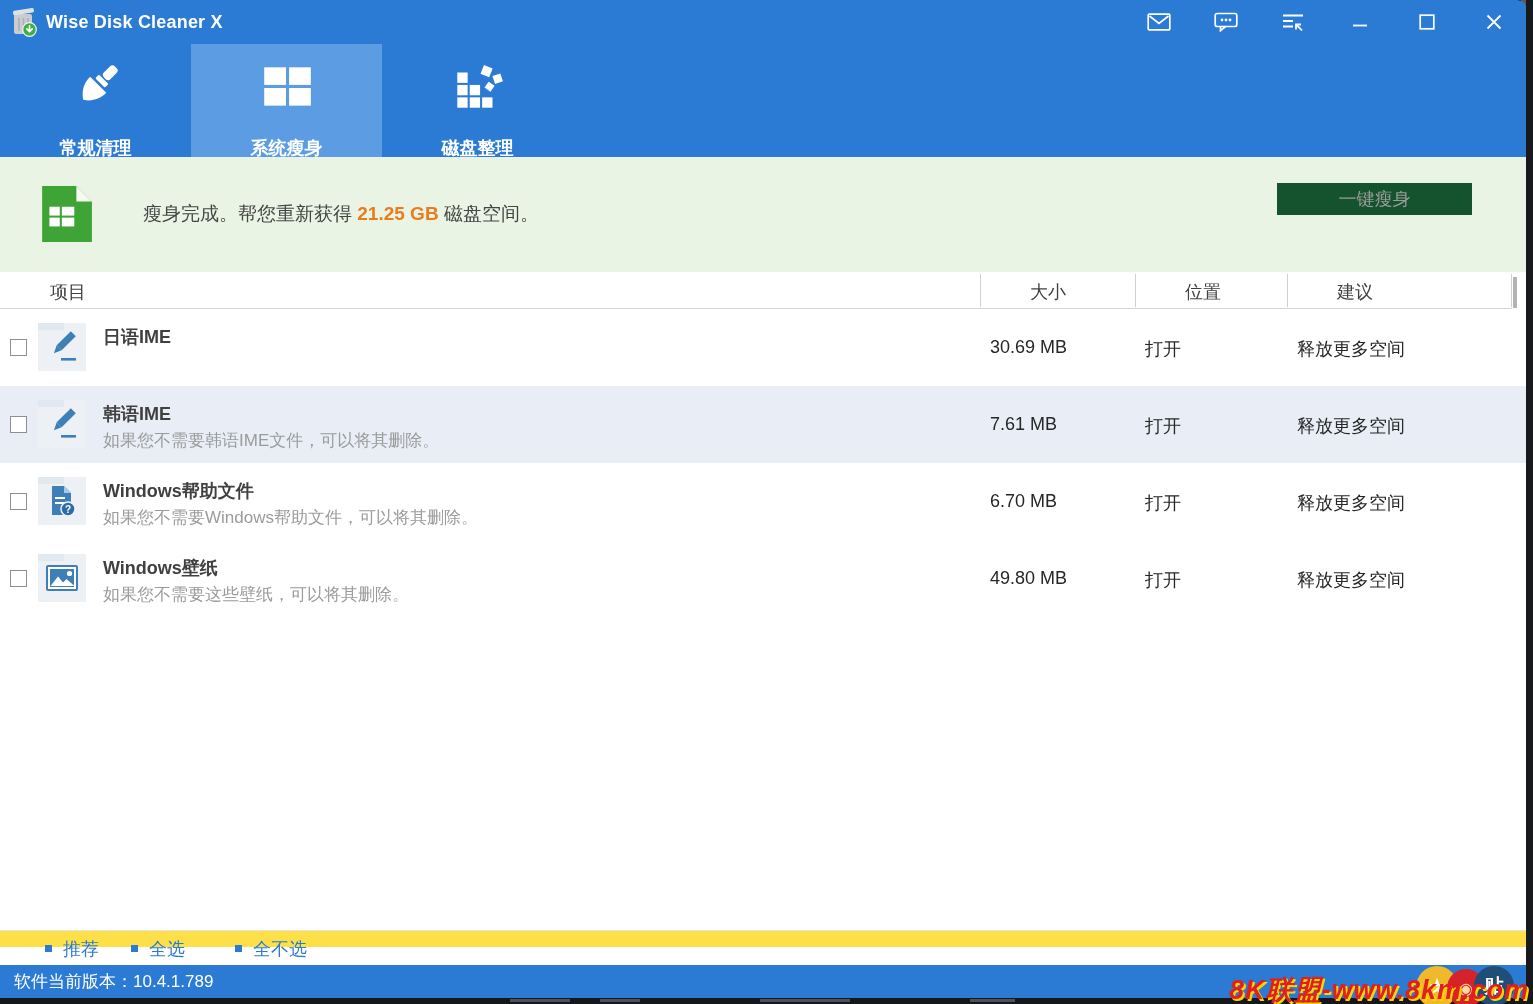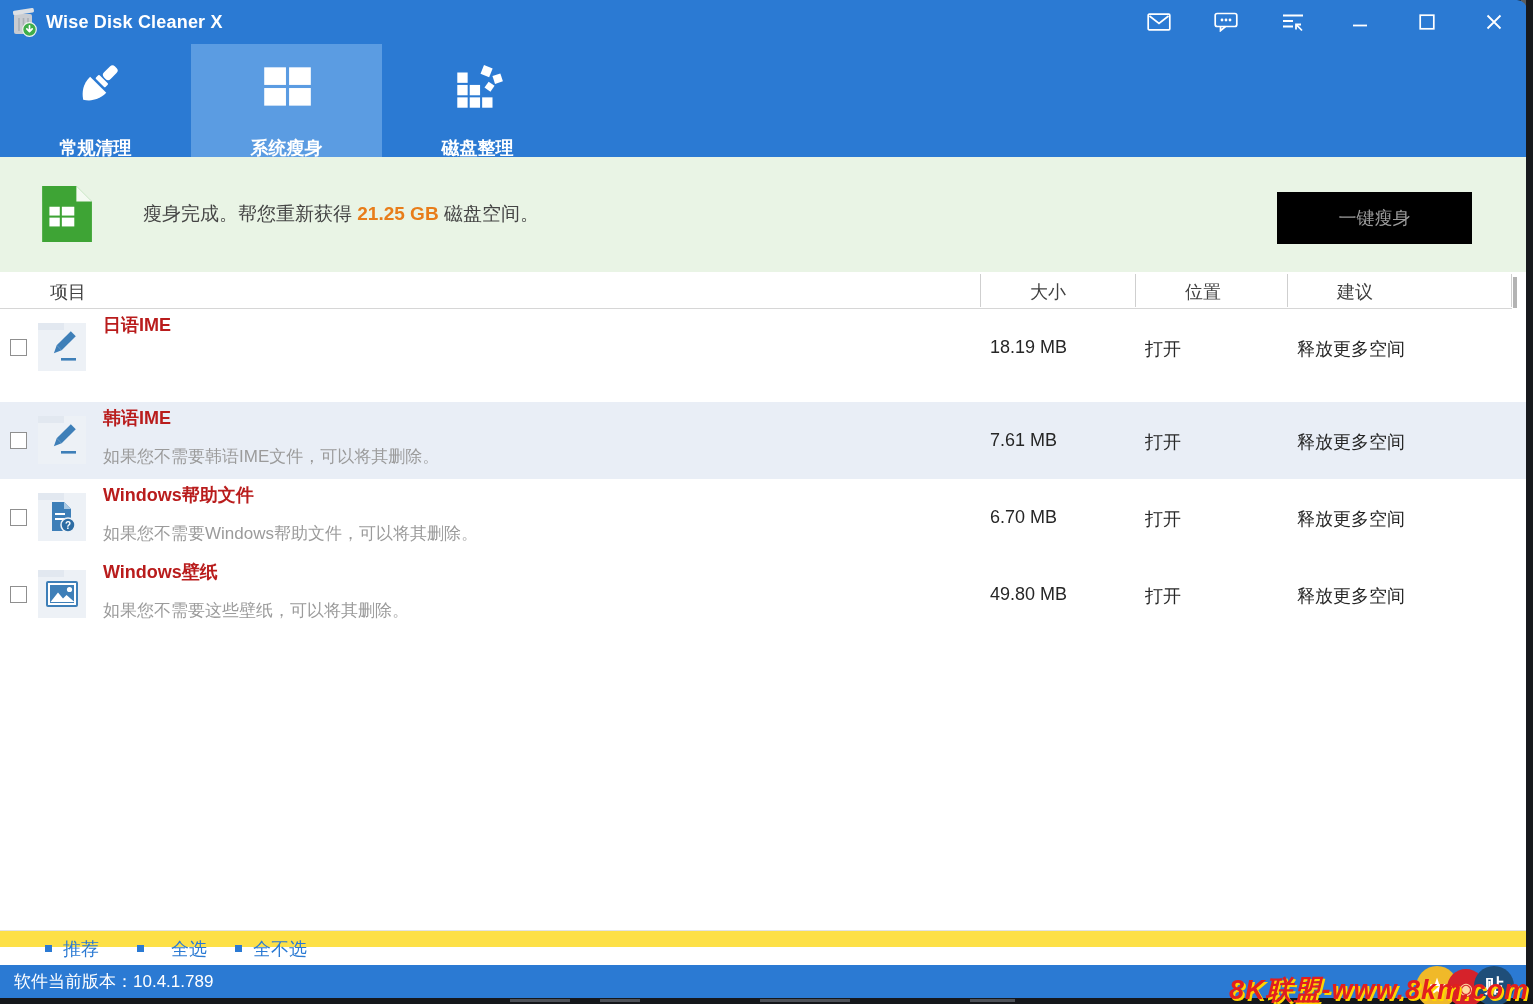--- a/index.html
+++ b/index.html
@@ -30,50 +30,50 @@
   .avatar { position:absolute; left:1405px; top:73px; width:58px; height:58px; border-radius:50%;
             background:#3f86dc; display:flex; align-items:center; justify-content:center; }
   .avatar::after { content:""; position:absolute; right:-3px; bottom:-1px; width:17px; height:17px; border-radius:50%; background:#3f86dc; }
   .avatar span { color:#83b2e9; font-size:32px; font-weight:700; }
 
   
   .banner { position:absolute; top:157px; left:0; width:1527px; height:115px; background:#e9f4e5; z-index:1; }
   .banner-icon { position:absolute; left:40px; top:29px; }
   .banner-text { position:absolute; left:143px; top:44px; font-size:19px; color:#454545; }
   .banner-text .hl { color:#e87d1a; font-weight:700; }
-  .oneclick-btn { position:absolute; left:1277px; top:35px; width:195px; height:52px; background:#000000;
+  .oneclick-btn { position:absolute; left:1277px; top:26px; width:195px; height:32px; background:#14532d;
                   color:#9b9b9b; font-size:18px; border:none; display:flex; align-items:center; justify-content:center; cursor:default; }
 
   
   .thead { position:absolute; top:272px; left:0; width:1527px; height:37px; background:#fff; z-index:1; }
   .thead .hline { position:absolute; left:0; top:36px; width:1512px; height:1px; background:#d6d6d6; }
   .th { position:absolute; top:8px; font-size:18px; color:#404040;margin-left:40px; }
   .vdiv { position:absolute; top:2px; width:1px; height:33px; background:#cfcfcf; }
   .scroll-thumb { position:absolute; left:1513px; top:5px; width:4px; height:31px; background:#b3b3b3; }
 
   
   .rows { position:absolute; top:309px; left:0; width:1527px; z-index:1; }
   .row { position:relative; width:1527px; height:77px; background:#fff; }
-  .row.hl { background:#e9eef6;margin-top:16px; }
+  .row.hl { background:#e9eef6; }
   .checkbox { position:absolute; left:10px; top:30px; width:17px; height:17px; background:#fff; border:1px solid #8f8f8f; cursor:pointer; }
   .tile { position:absolute; left:38px; top:14px; width:48px; height:48px; background:#edf1f6; }
   .tile::before { content:""; position:absolute; left:0; top:0; width:26px; height:7px; background:#e2e8f0; }
   .tile svg { position:relative; }
-  .row-title { position:absolute; left:103px; top:4px; font-size:18px; font-weight:700; color:#b91c1c; }
+  .row-title { position:absolute; left:103px; top:16px; font-size:18px; font-weight:700; color:#404040; }
   .row-desc { position:absolute; left:103px; top:43px; font-size:17px; color:#9b9b9b; }
   .cell-size { position:absolute; left:990px; top:28px; font-size:18px; color:#262626; }
   .cell-open { position:absolute; left:1145px; top:28px; font-size:18px; color:#262626; cursor:pointer; }
   .cell-sugg { position:absolute; left:1297px; top:28px; font-size:18px; color:#262626; }
 
   
   .footer { position:absolute; top:930px; left:0; width:1527px; height:17px; background:#fde047; border-top:1px solid #e3e3e3; z-index:1;padding-left:39px; }
   .flink { position:absolute; top:0; height:35px; display:flex; align-items:center; cursor:pointer; }
   .flink .bullet { width:7px; height:7px; background:#2b7ad3; margin-right:11px; }
   .flink .flabel { color:#2b7ad3; font-size:18px; }
-  .flink1 { left:45px; } .flink2 { left:137px;gap:16px; } .flink3 { left:235px; }
+  .flink1 { left:45px; } .flink2 { left:131px; } .flink3 { left:235px; }
 
   
   .statusbar { position:absolute; top:965px; left:0; width:1527px; height:33px; background:#2b7ad3; z-index:2; }
   .version { position:absolute; left:14px; top:0; line-height:33px; color:#fff; font-size:17px; }
 
   
   .wm-badge { position:absolute; border-radius:50%; z-index:40; display:flex; align-items:center; justify-content:center; }
   .wm-star { left:1416px; top:966px; width:42px; height:42px; background:#f0b929; color:#fff; font-size:24px; }
   .wm-red  { left:1447px; top:969px; width:38px; height:38px; background:#d6222a; color:#ffd9a0; font-size:16px; }
   .wm-tie  { left:1474px; top:966px; width:40px; height:40px; background:#1f4e79; color:#fff; font-size:19px; font-weight:700; }
@@ -224,21 +224,21 @@
       <span class="tile">
         <svg width="48" height="48" viewBox="0 0 48 48">
           <g transform="rotate(45 24 22)" fill="#3e7fb8">
             <rect x="20.5" y="6" width="7" height="20"></rect>
             <path d="M20.5 26 h7 l-3.5 7.5 z"></path>
           </g>
           <rect x="23" y="35" width="15" height="2.6" fill="#3e7fb8"></rect>
         </svg>
       </span>
       <span class="row-title">日语IME</span>
-      <span class="cell-size">18.19 MB</span>
+      <span class="cell-size">30.69 MB</span>
       <span class="cell-open">打开</span>
       <span class="cell-sugg">释放更多空间</span>
     </div>
 
     <div class="row hl">
       <span class="checkbox"></span>
       <span class="tile">
         <svg width="48" height="48" viewBox="0 0 48 48">
           <g transform="rotate(45 24 22)" fill="#3e7fb8">
             <rect x="20.5" y="6" width="7" height="20"></rect>

